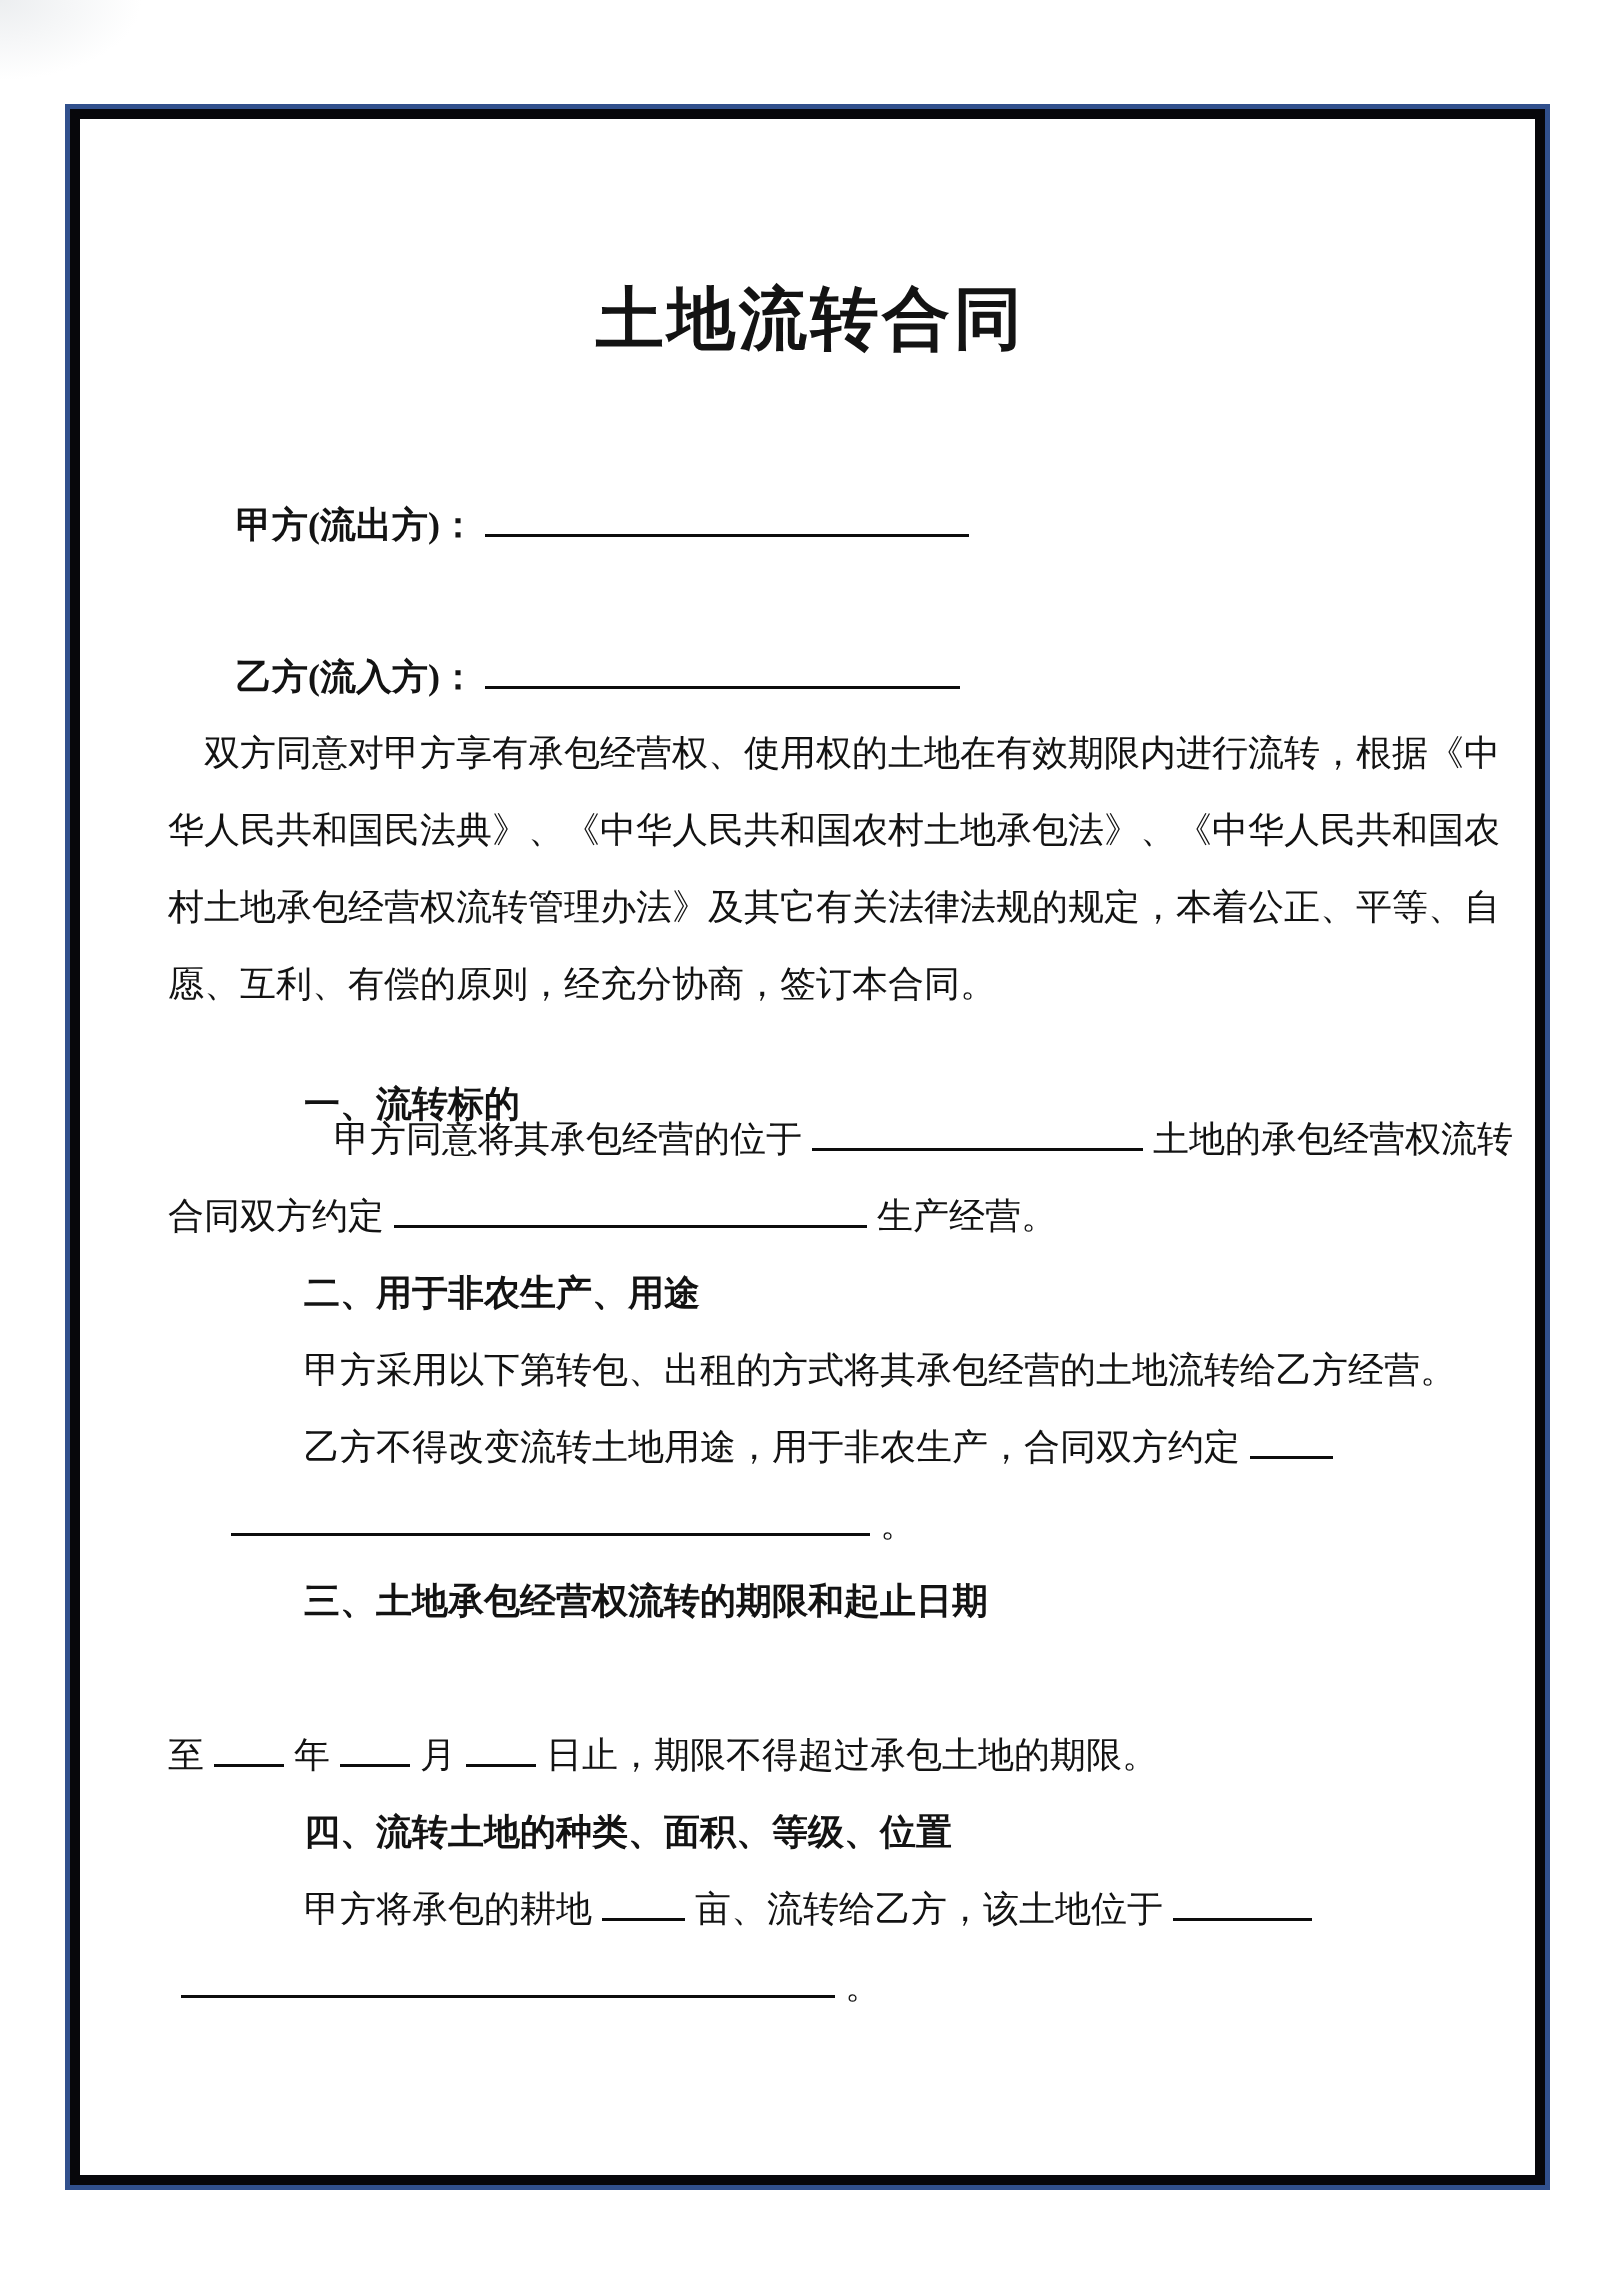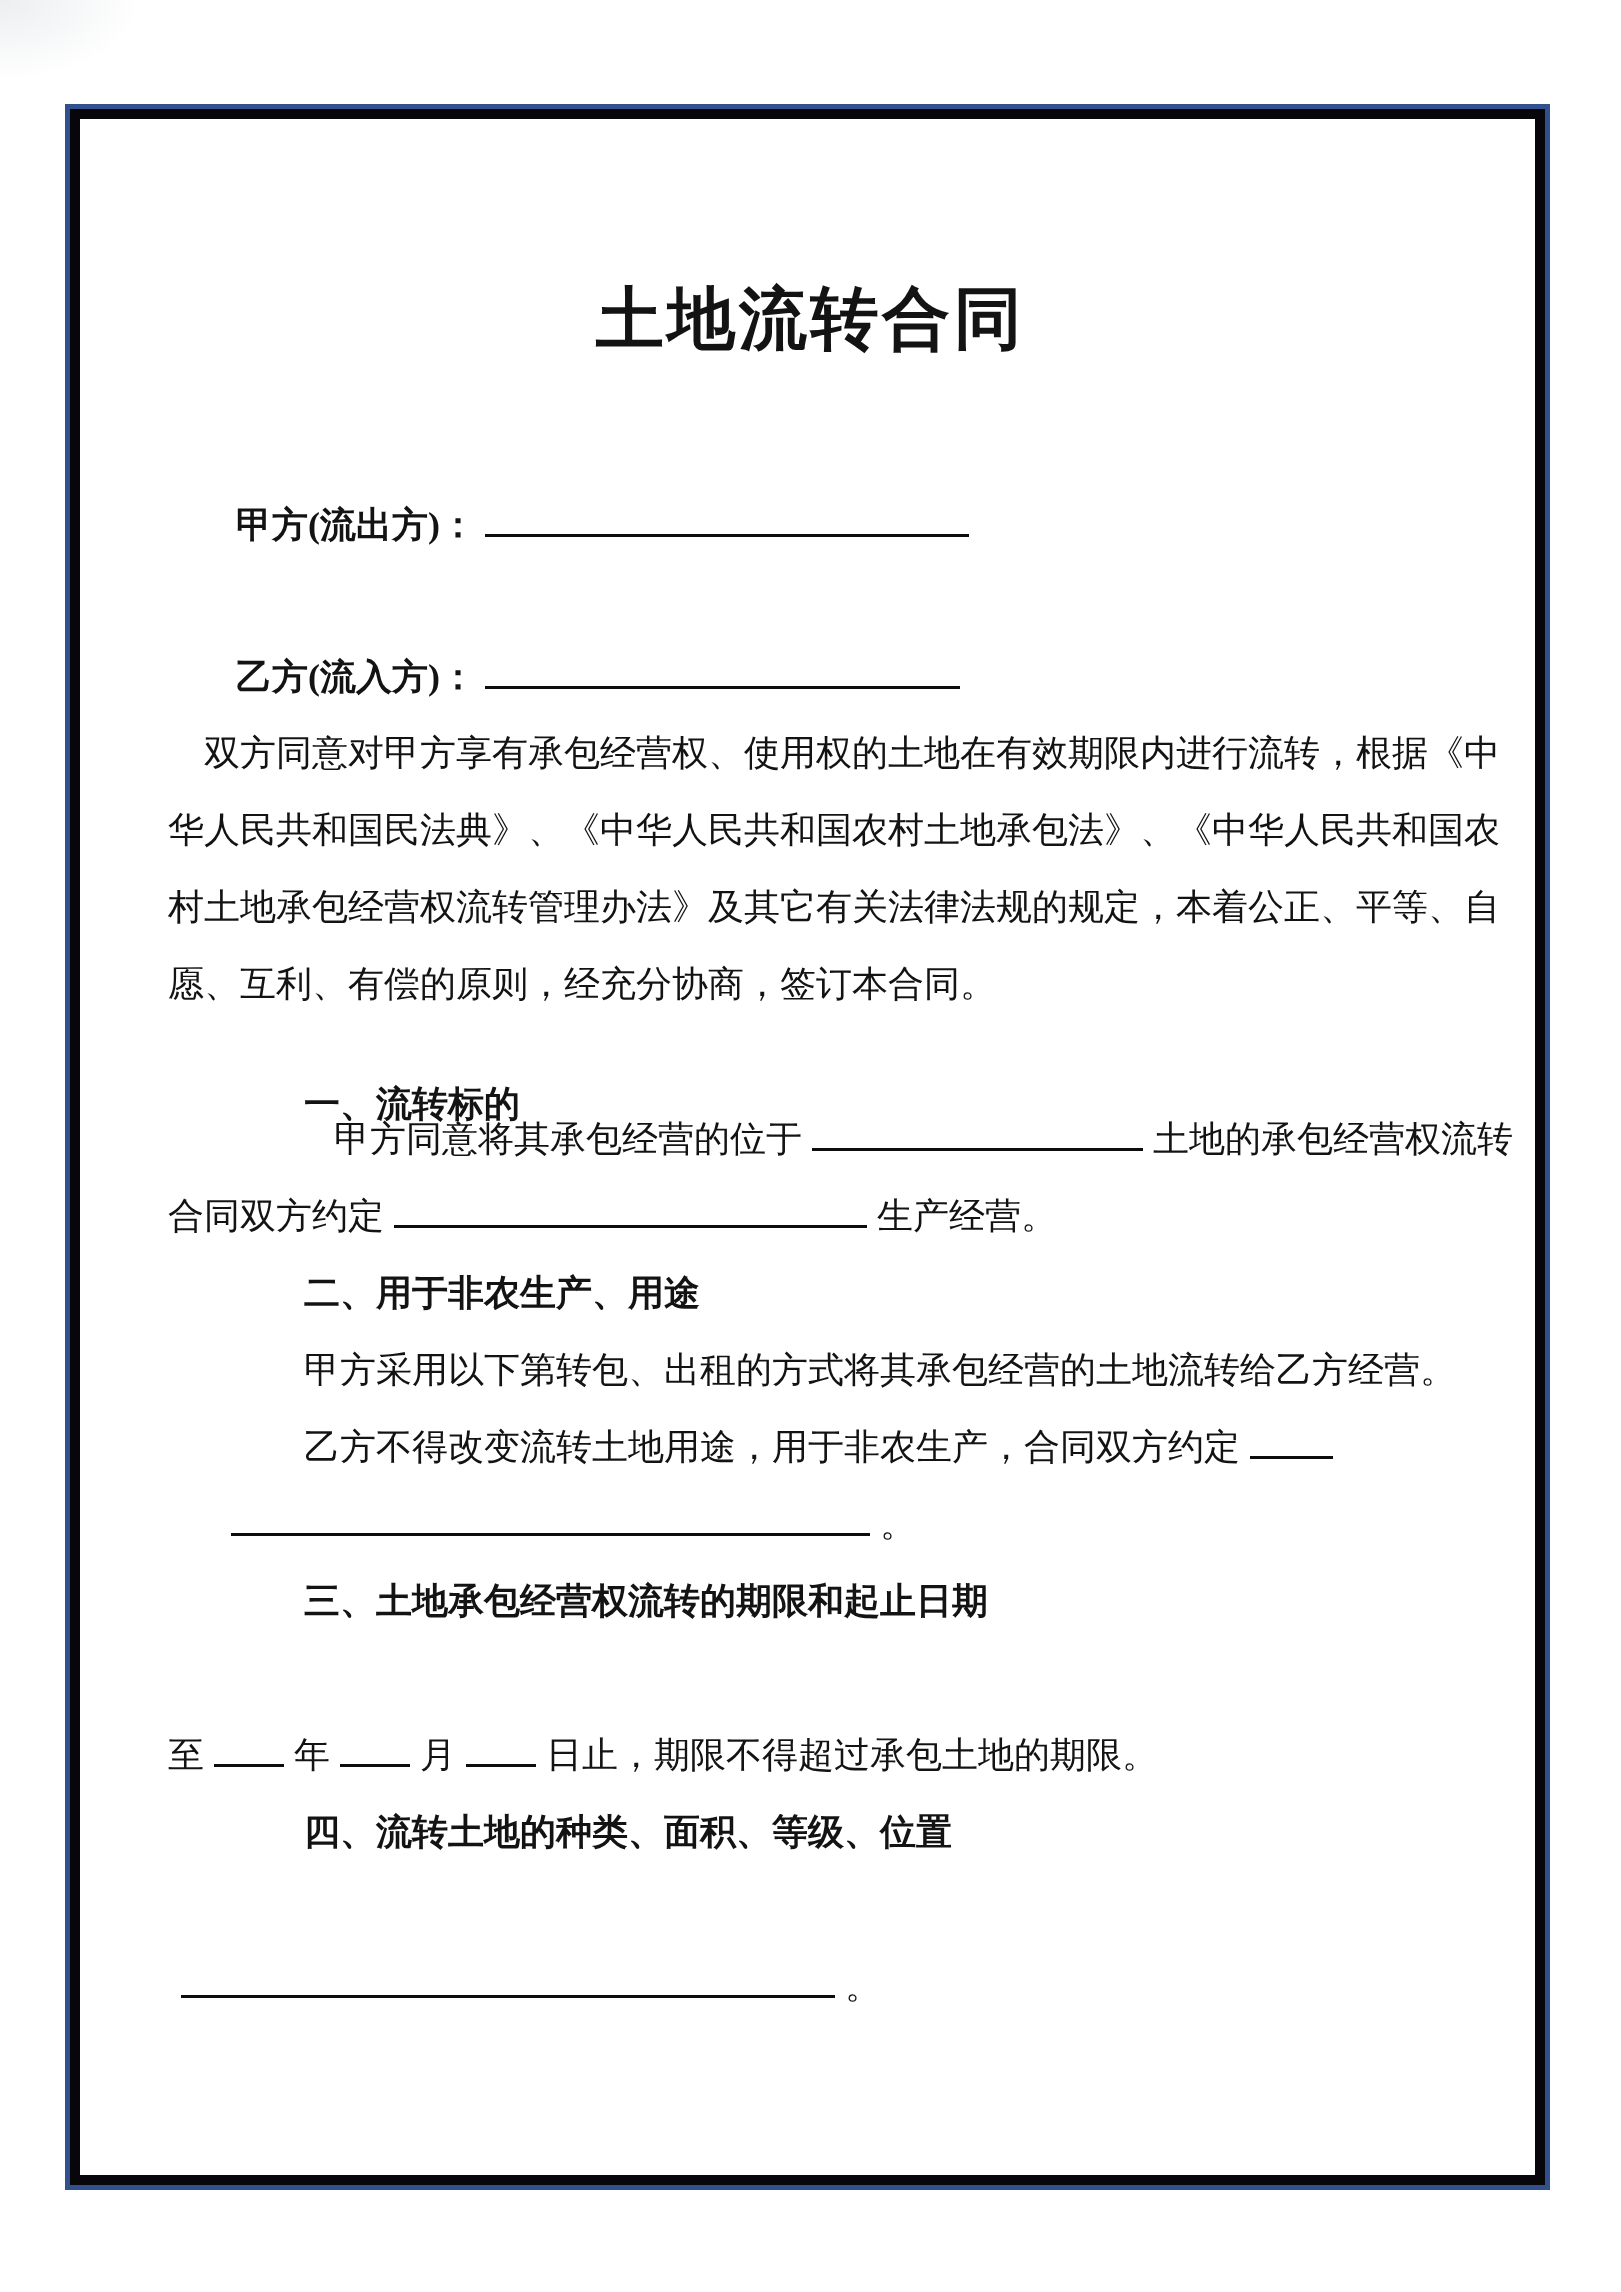--- a/index.html
+++ b/index.html
@@ -117,20 +117,26 @@
     <span class="bl" style="width:70px;"></span>
     <span>年</span>
     <span class="bl" style="width:70px;"></span>
     <span>月</span>
     <span class="bl" style="width:70px;"></span>
     <span>日止，期限不得超过承包土地的期限。</span>
   </div>
 
   <div class="ln sans b" style="left:304px; top:1808px;">四、流转土地的种类、面积、等级、位置</div>
 
+  <div class="ln sans" style="left:304px; top:1885px;">
+    <span>甲方将承包的耕地</span>
+    <span class="bl" style="width:83px;"></span>
+    <span>亩、流转给乙方，该土地位于</span>
+    <span class="bl" style="width:139px;"></span>
+  </div>
 
   <div class="ln sans" style="left:181px; top:1962px;">
     <span class="bl" style="width:654px;"></span>
     <span>。</span>
   </div>
 
 </div>
 
 
 </body></html>

